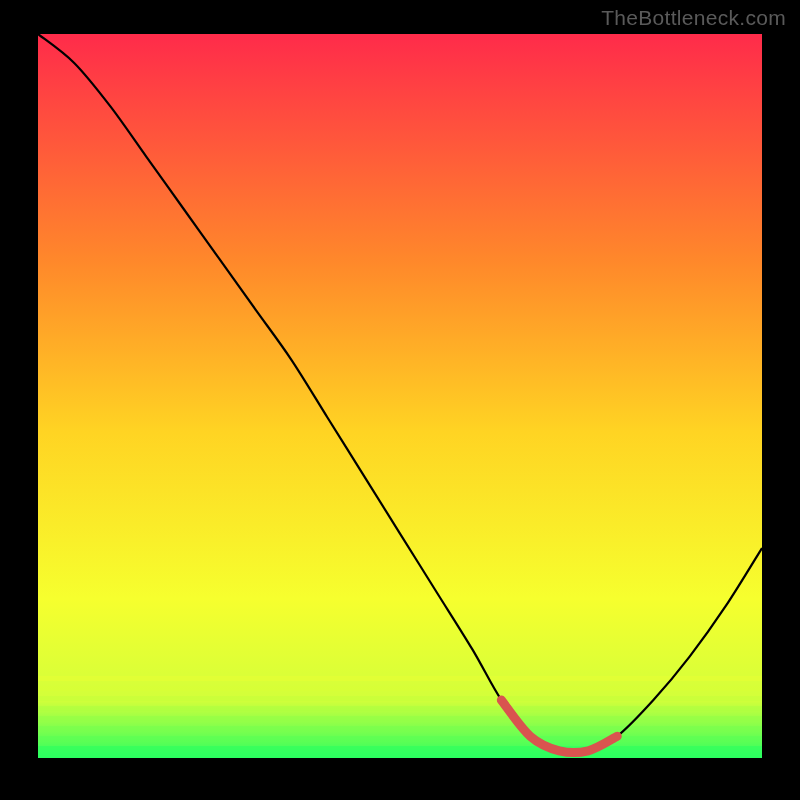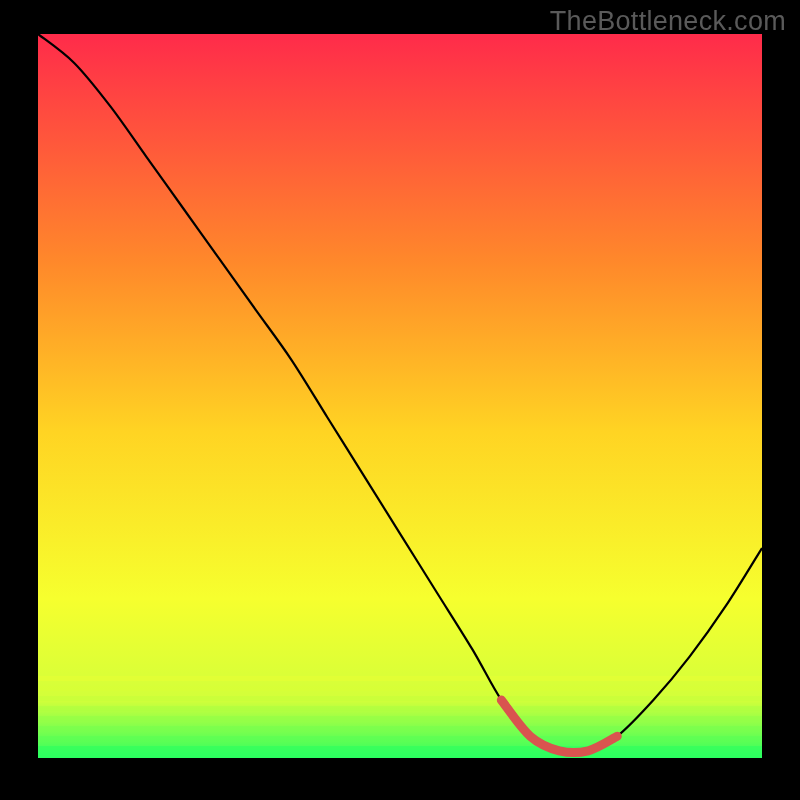--- a/index.html
+++ b/index.html
@@ -15,21 +15,21 @@
     position: relative;
     width: 800px;
     height: 800px;
     background: #000;
   }
   .watermark {
     position: absolute;
     top: 6px;
     right: 14px;
     color: #5a5a5a;
-    font-size: 27px;
+    font-size: 21px;
     font-weight: 500;
     letter-spacing: 0.3px;
     z-index: 5;
   }
   .plot-area {
     position: absolute;
     left: 38px;
     top: 34px;
     width: 724px;
     height: 724px;

